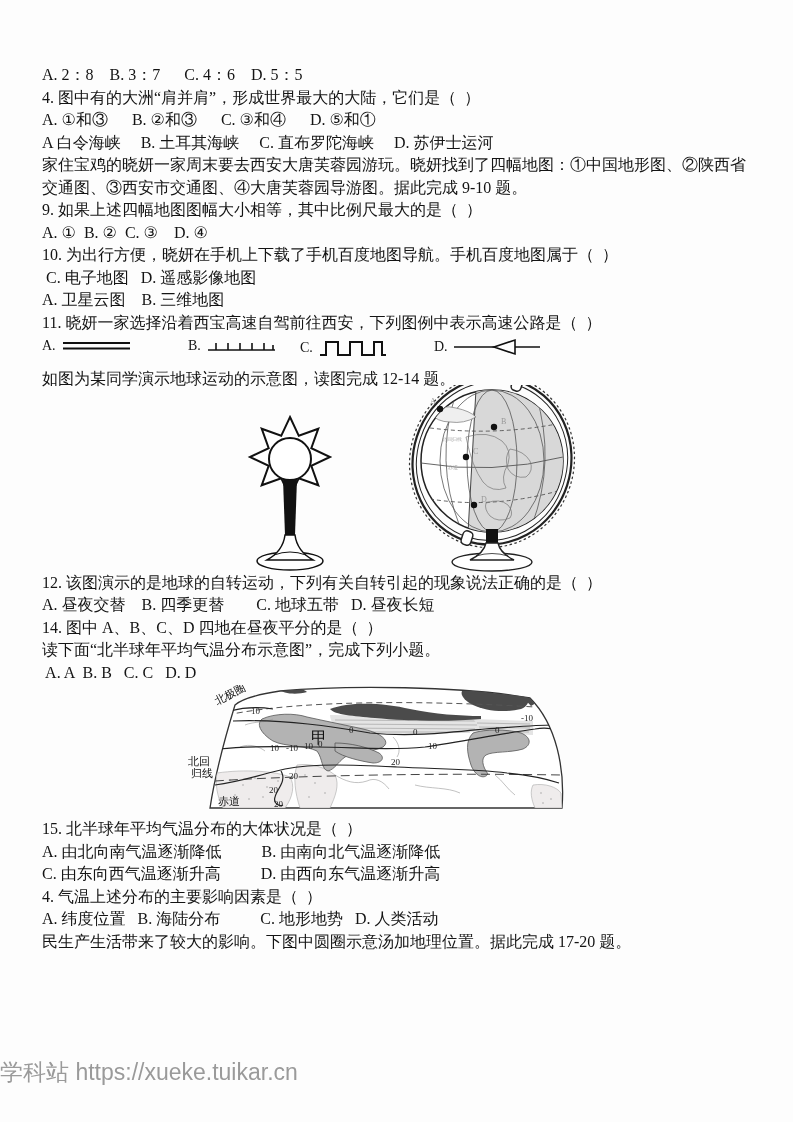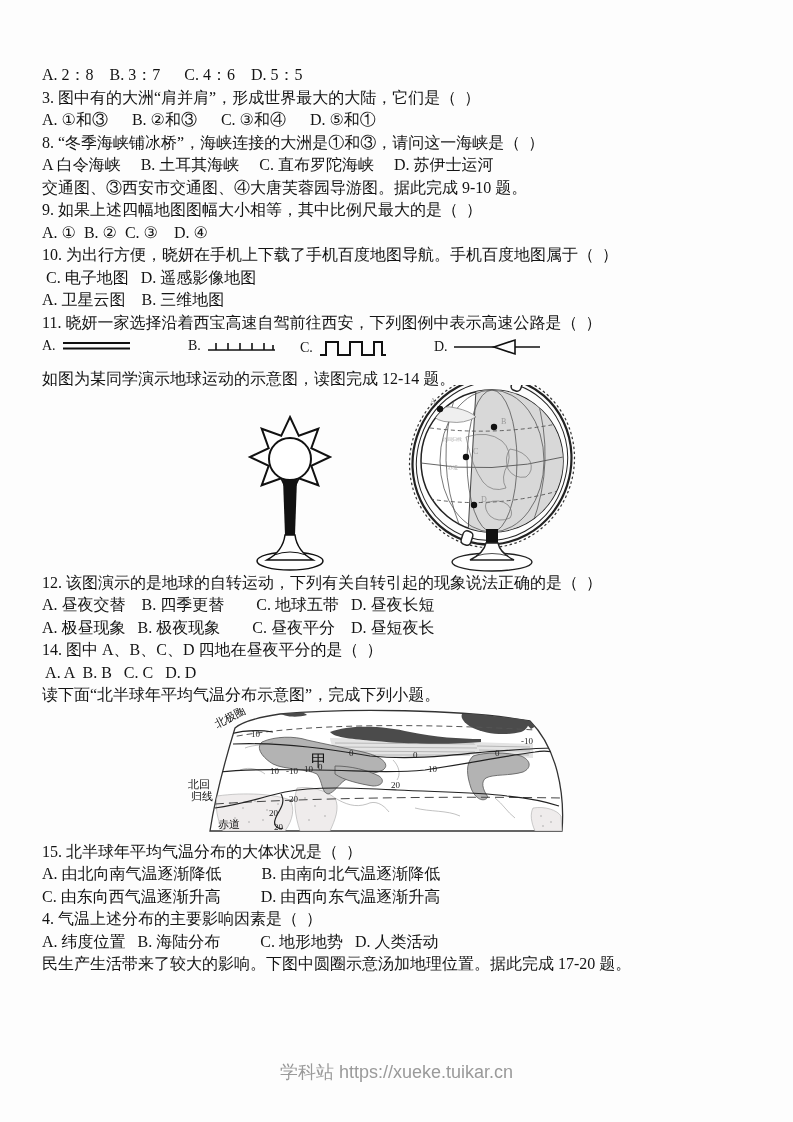--- a/index.html
+++ b/index.html
@@ -23,36 +23,36 @@
     font-size:14px;
   }
   .legend-group svg{display:block;}
   .fig1{position:relative;height:181px;}
   .fig2{position:relative;height:134px;}
   .sun-svg{position:absolute;left:192px;top:22px;}
   .globe-svg{position:absolute;left:348px;top:-6px;}
   .map-svg{position:absolute;left:143px;top:1px;}
   .watermark{
     position:absolute;left:0;top:1058px;width:100%;
-    text-align:center;
+    text-align:left;
     font-family:"Liberation Sans","DejaVu Sans",sans-serif;
-    font-size:18px;line-height:28px;
+    font-size:23px;line-height:28px;
   }
 </style>
 </head>
 <body>
 
 <div class="page">
   <div class="content">
 
     <div class="tline">A. 2：8    B. 3：7      C. 4：6    D. 5：5</div>
-    <div class="tline">3. 图中有的大洲“肩并肩”，形成世界最大的大陆，它们是（  ）</div>
+    <div class="tline">4. 图中有的大洲“肩并肩”，形成世界最大的大陆，它们是（  ）</div>
     <div class="tline">A. ①和③      B. ②和③      C. ③和④      D. ⑤和①</div>
-    <div class="tline">8. “冬季海峡铺冰桥”，海峡连接的大洲是①和③，请问这一海峡是（  ）</div>
     <div class="tline">A 白令海峡     B. 土耳其海峡     C. 直布罗陀海峡     D. 苏伊士运河</div>
+    <div class="tline">家住宝鸡的晓妍一家周末要去西安大唐芙蓉园游玩。晓妍找到了四幅地图：①中国地形图、②陕西省</div>
     <div class="tline">交通图、③西安市交通图、④大唐芙蓉园导游图。据此完成 9-10 题。</div>
     <div class="tline">9. 如果上述四幅地图图幅大小相等，其中比例尺最大的是（  ）</div>
     <div class="tline">A. ①  B. ②  C. ③    D. ④</div>
     <div class="tline">10. 为出行方便，晓妍在手机上下载了手机百度地图导航。手机百度地图属于（  ）</div>
     <div class="tline"> C. 电子地图   D. 遥感影像地图</div>
     <div class="tline">A. 卫星云图    B. 三维地图</div>
     <div class="tline">11. 晓妍一家选择沿着西宝高速自驾前往西安，下列图例中表示高速公路是（  ）</div>
 
     <div class="legend-row">
       <div class="legend-group" style="left:0px;">
@@ -152,24 +152,23 @@
 
         <rect x="96" y="144" width="12" height="16" fill="#111"></rect>
         <ellipse cx="102" cy="177" rx="40" ry="9" fill="#fff" stroke="#222" stroke-width="1.4"></ellipse>
         <path d="M96,158 Q94,168 80,175 L124,175 Q110,168 108,158 Z" fill="#fff" stroke="#222" stroke-width="1.4"></path>
         <path d="M86,171 Q102,166 118,171" fill="none" stroke="#222" stroke-width="0.8"></path>
       </svg>
     </div>
 
     <div class="tline">12. 该图演示的是地球的自转运动，下列有关自转引起的现象说法正确的是（  ）</div>
     <div class="tline">A. 昼夜交替    B. 四季更替        C. 地球五带   D. 昼夜长短</div>
-    <div class="tline">A. 极昼现象   B. 极夜现象        C. 昼夜平分    D. 昼短夜长</div>
     <div class="tline">14. 图中 A、B、C、D 四地在昼夜平分的是（  ）</div>
+    <div class="tline">读下面“北半球年平均气温分布示意图”，完成下列小题。</div>
     <div class="tline"> A. A  B. B   C. C   D. D</div>
-    <div class="tline">读下面“北半球年平均气温分布示意图”，完成下列小题。</div>
 
     <div class="fig2">
       <svg class="map-svg" width="410" height="132" viewBox="0 0 410 132">
         <defs>
           <clipPath id="mapClip">
             <path d="M25,123 L377,123 C380,85 372,40 345,13 C280,1 160,0 95,6 C75,9 58,13 50,20 C39,56 30,90 25,123 Z"></path>
           </clipPath>
         </defs>
 
         <path d="M25,123 L377,123 C380,85 372,40 345,13 C280,1 160,0 95,6 C75,9 58,13 50,20 C39,56 30,90 25,123 Z" fill="#fff" stroke="#333" stroke-width="1.3"></path>

